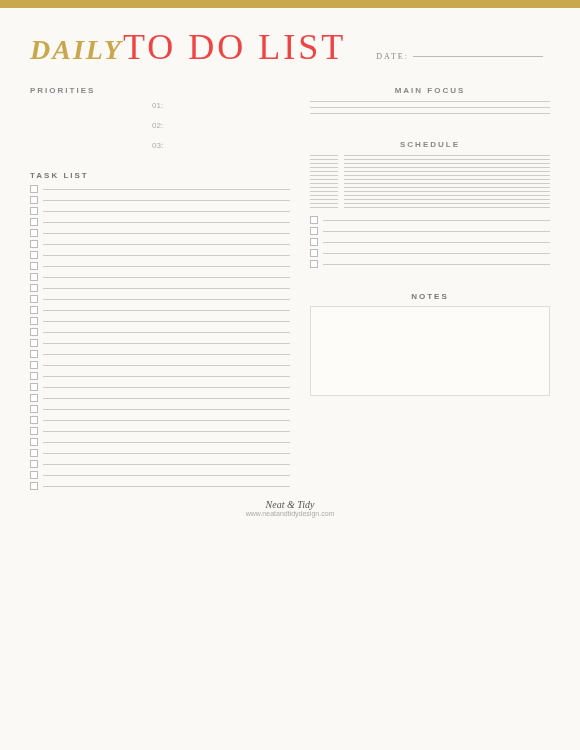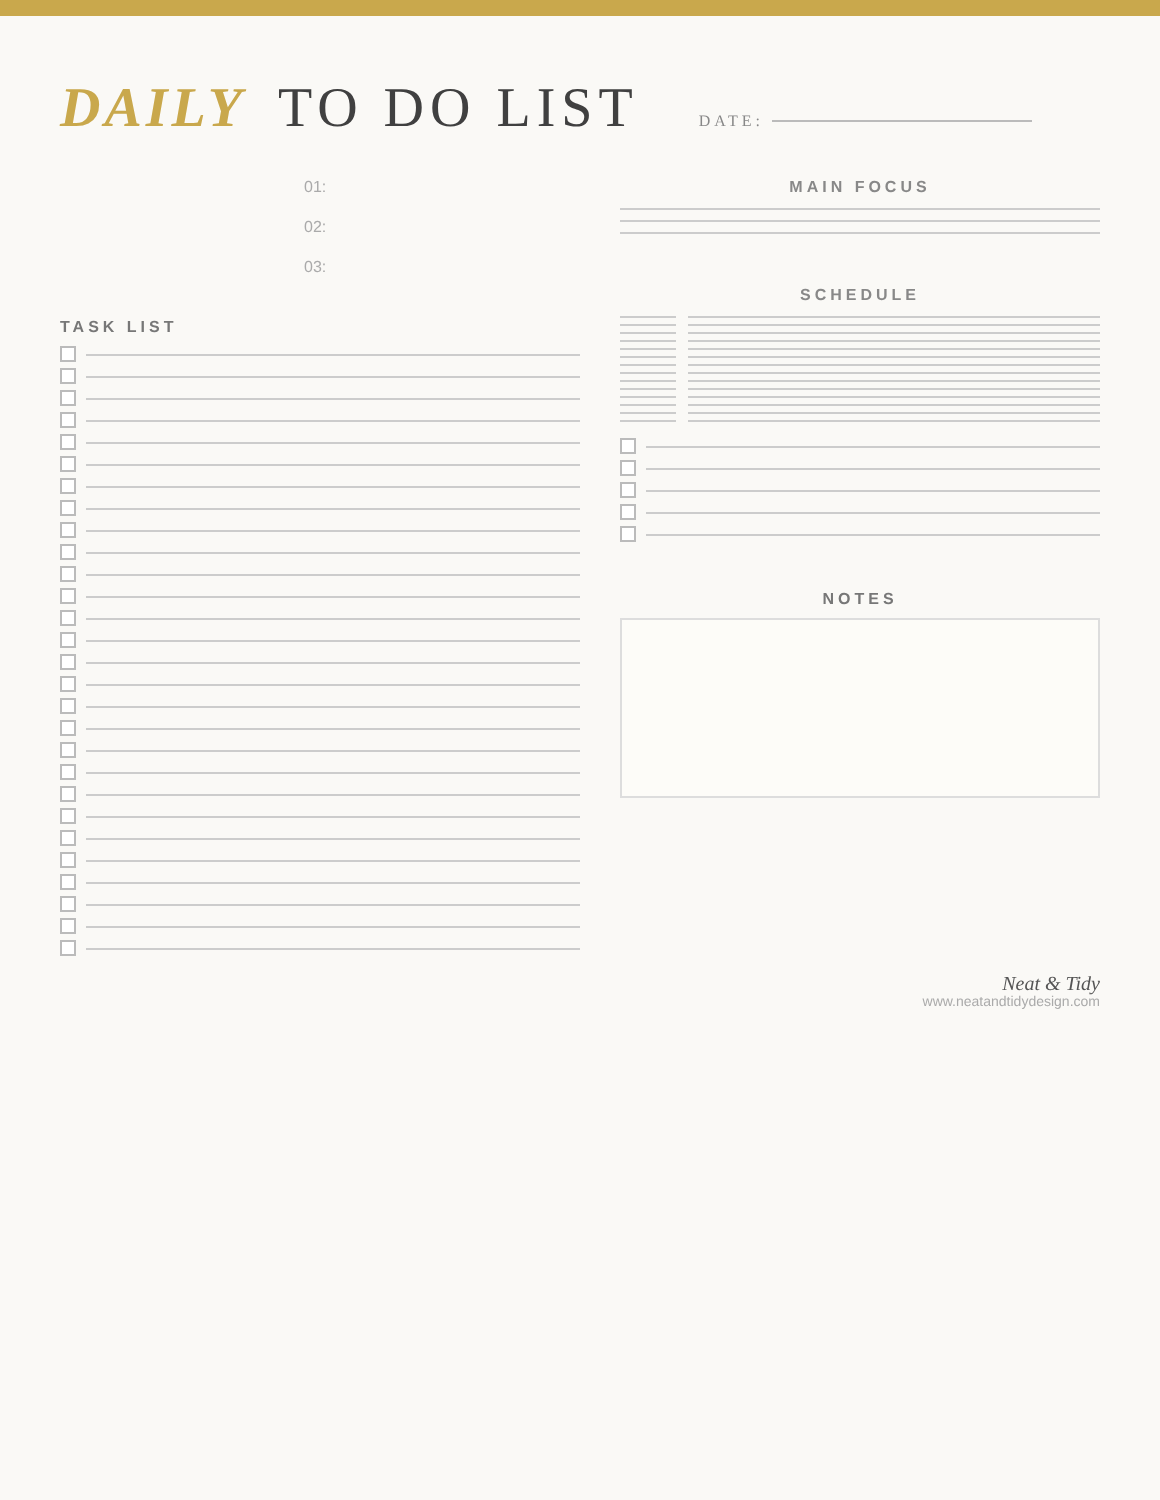--- a/index.html
+++ b/index.html
@@ -10,42 +10,42 @@
       font-family: 'Georgia', serif;
       overflow: hidden;
       position: relative;
     }
     .gold-bar {
       width: 100%;
       height: 8px;
       background: #c9a84c;
     }
     .page {
-      padding: 31px 30px 10px 30px;
+      padding: 18px 30px 10px 30px;
       position: relative;
     }
     .header-row {
       display: flex;
       align-items: baseline;
       margin-bottom: 18px;
     }
     .title-daily {
       font-size: 28px;
       font-weight: 700;
       color: #c9a84c;
       letter-spacing: 2px;
       font-family: 'Georgia', serif;
       font-style: italic;
     }
     .title-rest {
-      font-size: 28px;
+      font-size: 36px;
       font-weight: 300;
-      color: #404040;
+      color: #ef4444;
       letter-spacing: 3px;
-      margin-left: 16px;
+      margin-left: 0;
       font-family: 'Georgia', serif;
     }
     .date-label {
       margin-left: 30px;
       font-size: 8px;
       color: #888;
       letter-spacing: 2px;
       text-transform: uppercase;
       display: flex;
       align-items: center;
@@ -151,21 +151,21 @@
     .section-label {
       font-size: 8px;
       color: #777;
       letter-spacing: 2px;
       text-transform: uppercase;
       font-family: 'Arial', sans-serif;
       font-weight: 600;
       margin-bottom: 5px;
     }
     .footer {
-      text-align: right;
+      text-align: center;
       margin-top: 6px;
     }
     .footer-name {
       font-size: 10px;
       color: #555;
       font-style: italic;
       font-family: 'Georgia', serif;
     }
     .footer-url {
       font-size: 7px;
@@ -197,20 +197,21 @@
       <span>DATE:</span>
       <span class="date-line"></span>
     </div>
   </div>
 
   <div class="two-col">
 
     <div class="left-col">
 
       <div class="priorities-section">
+        <div class="section-title">PRIORITIES</div>
         <div class="priority-row">
           <span class="priority-num">01:</span>
           <div class="input-line"></div>
         </div>
         <div class="priority-row">
           <span class="priority-num">02:</span>
           <div class="input-line"></div>
         </div>
         <div class="priority-row">
           <span class="priority-num">03:</span>

